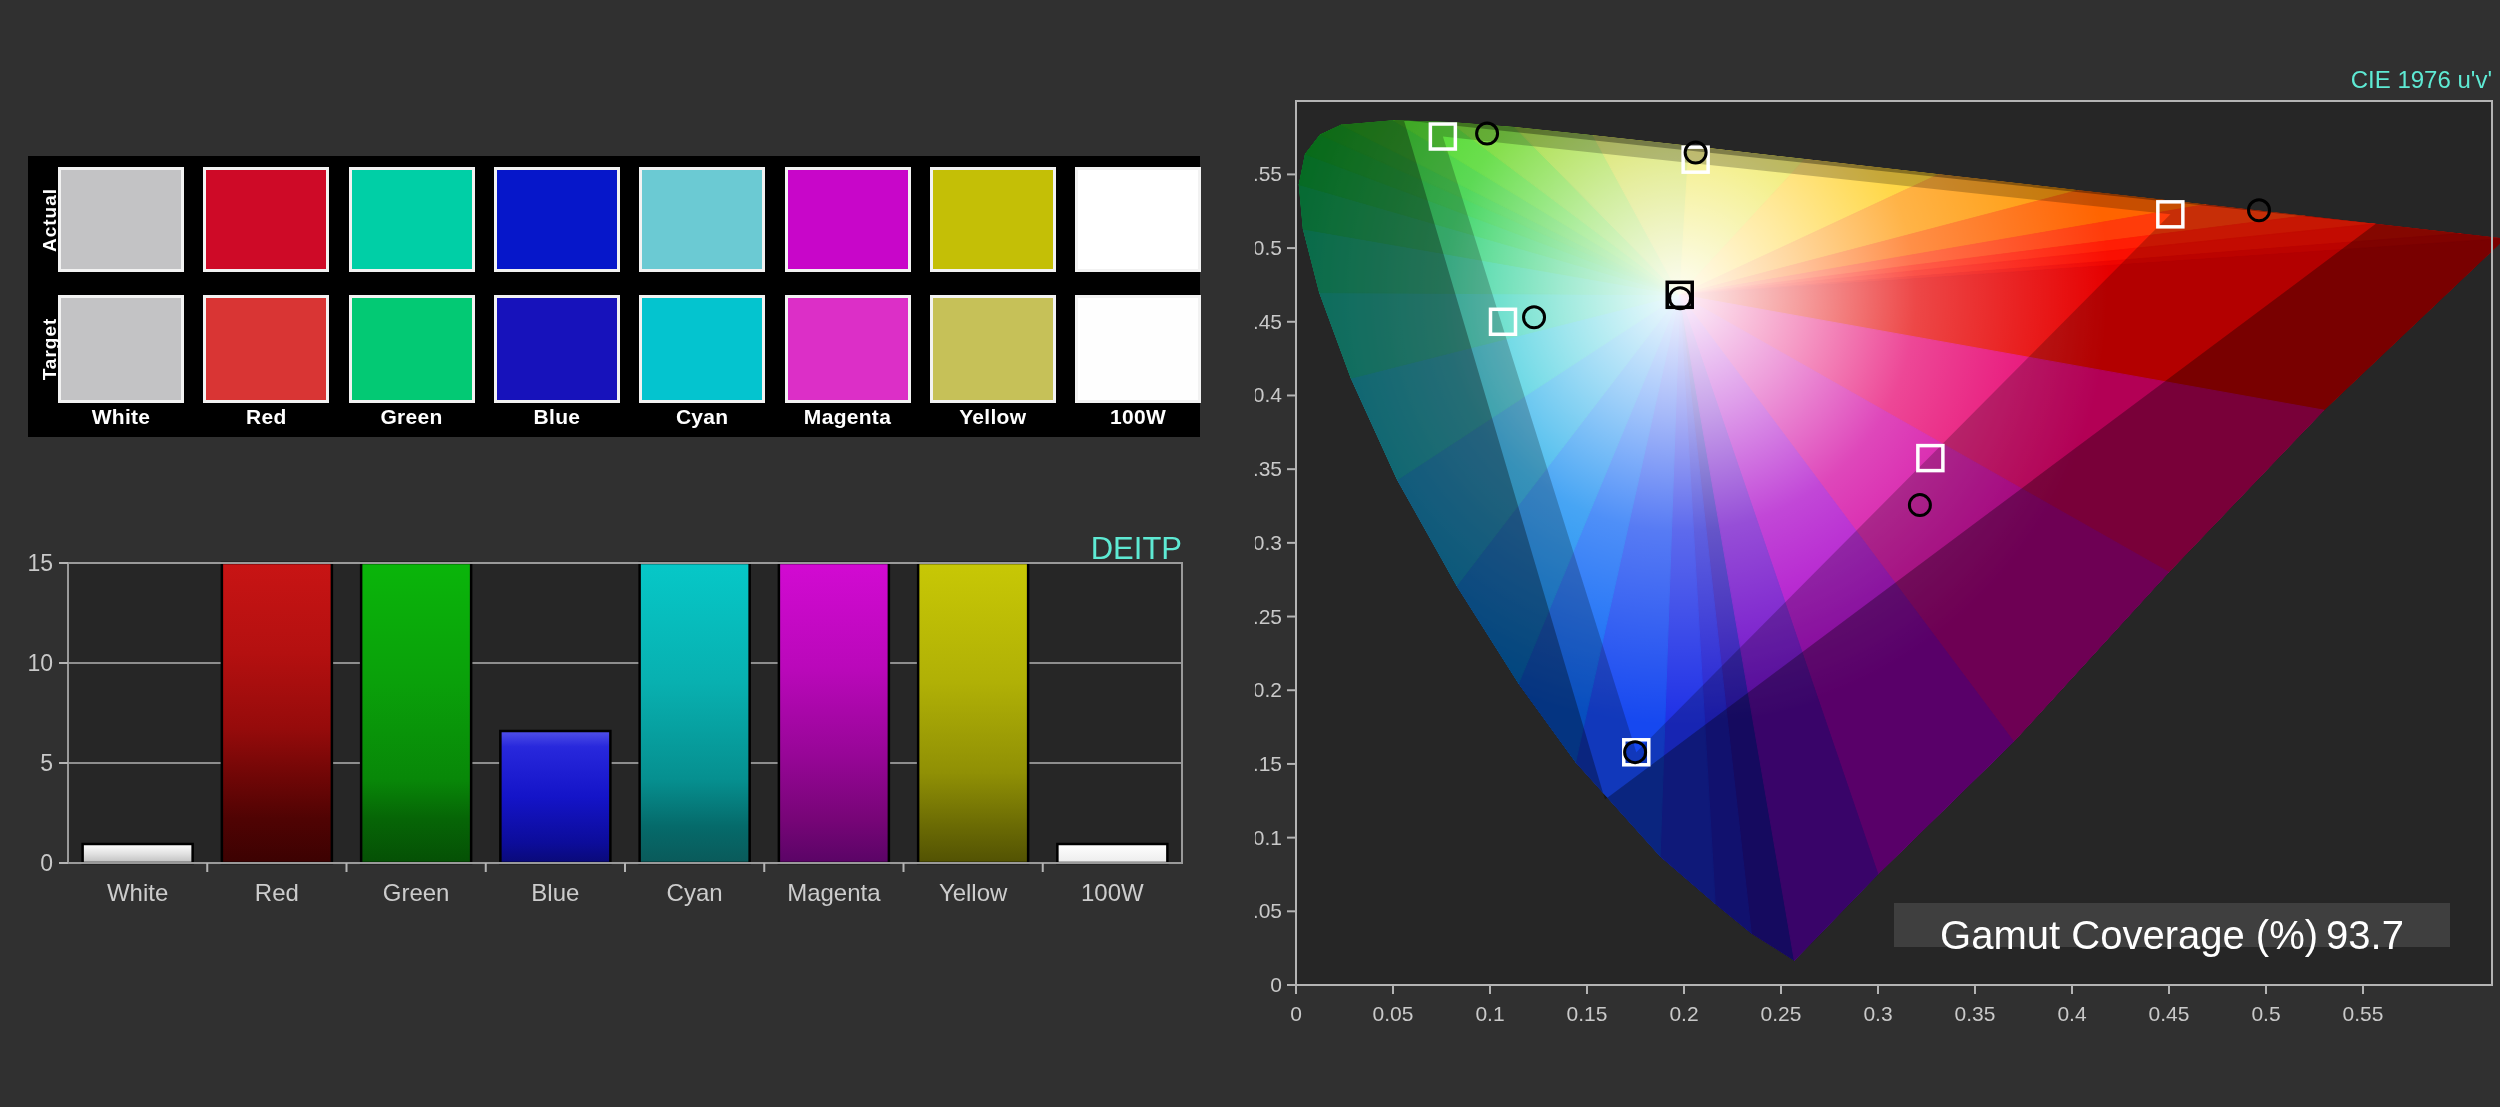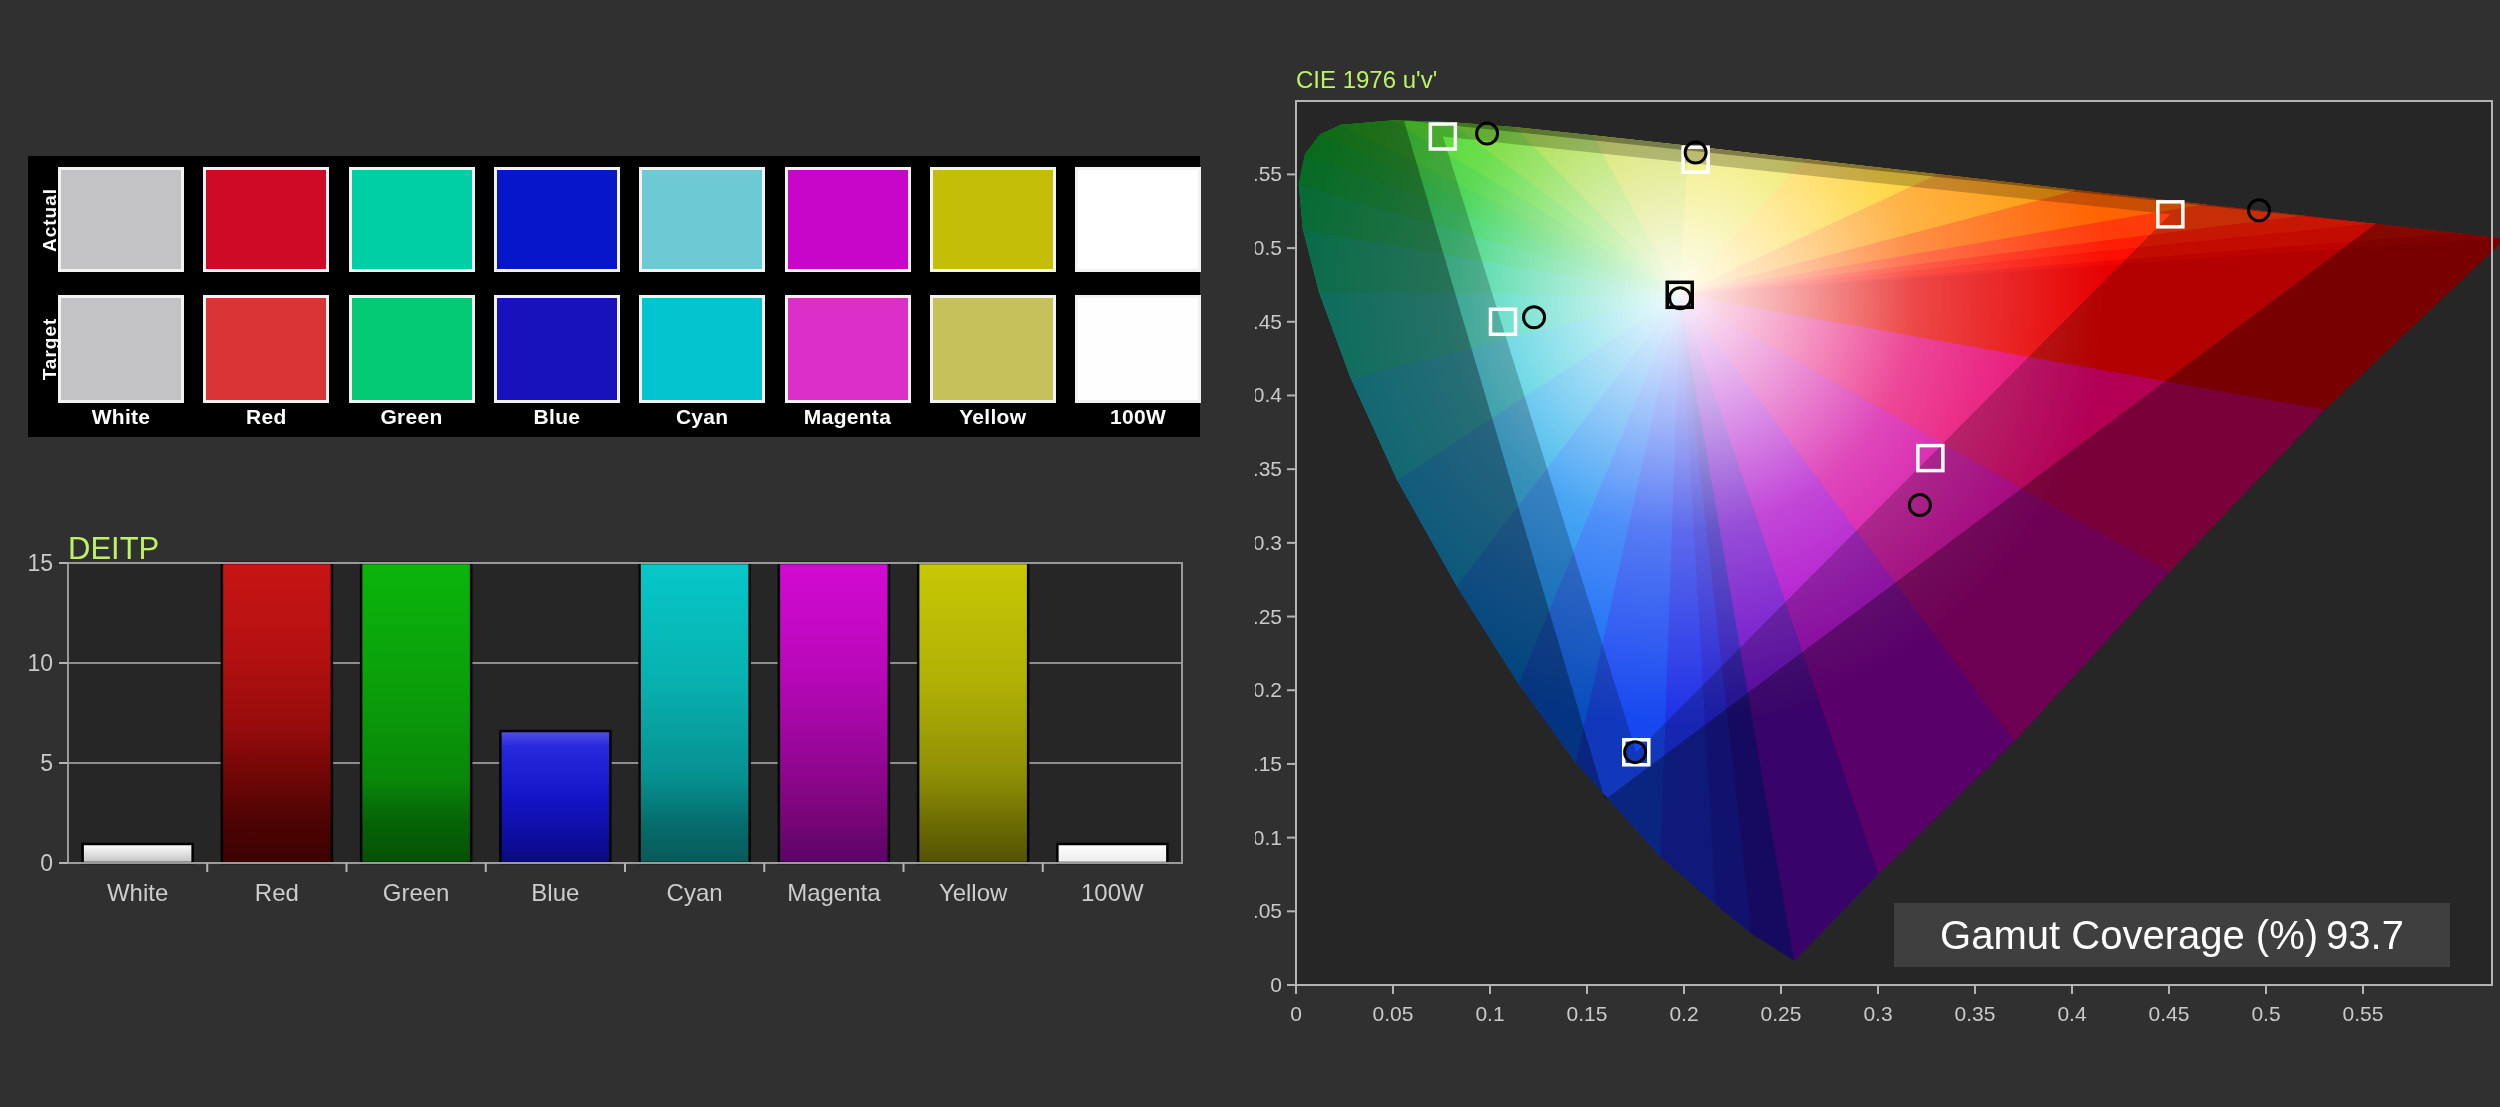--- a/index.html
+++ b/index.html
@@ -11,24 +11,24 @@
   .swatch-panel{position:absolute;left:28px;top:156px;width:1172px;height:281px;background:#000;}
   .swatch{position:absolute;width:126px;border:3px solid #f2f2f2;box-sizing:border-box;}
   .swatch-row1{top:11px;height:105px;}
   .swatch-row2{top:139px;height:108px;}
   .swatch-col-label{position:absolute;top:249px;width:126px;text-align:center;
       color:#fff;font-size:21px;font-weight:600;letter-spacing:.3px;}
   .row-label{position:absolute;left:22px;color:#fff;font-size:19px;font-weight:600;letter-spacing:1px;
       transform:translate(-50%,-50%) rotate(-90deg);white-space:nowrap;}
 
   
-  .chart-title{position:absolute;color:#bef264;text-align:left;}
+  .chart-title{position:absolute;color:#5eead4;text-align:right;}
   .deitp-title{left:68px;top:531px;width:1114px;font-size:31px;}
   .cie-title{left:1296px;top:66px;width:1196px;font-size:24px;}
-  .coverage-badge{position:absolute;left:1894px;top:903px;width:556px;height:64px;
+  .coverage-badge{position:absolute;left:1894px;top:903px;width:556px;height:44px;
       background:#3f3f3f;color:#fff;font-size:40px;line-height:64px;text-align:center;white-space:nowrap;}
   .coverage-badge span{margin:0 4px;}
 
   svg{position:absolute;display:block;}
   #bar-chart{left:10px;top:528px;}
   #cie-chart{left:1255px;top:55px;}
   text{font-family:"Liberation Sans", sans-serif;}
 </style>
 </head>
 <body>

